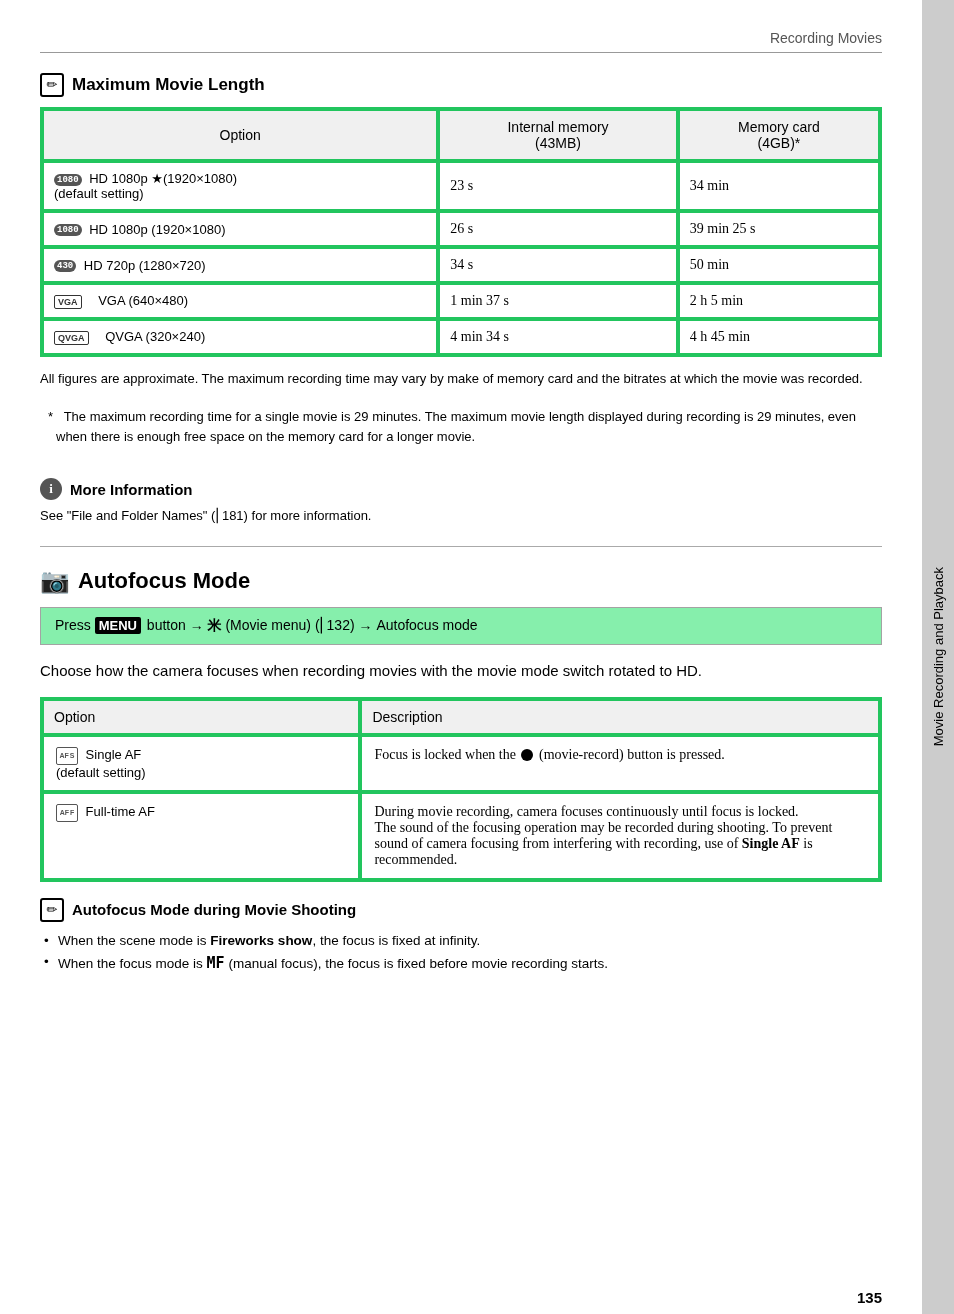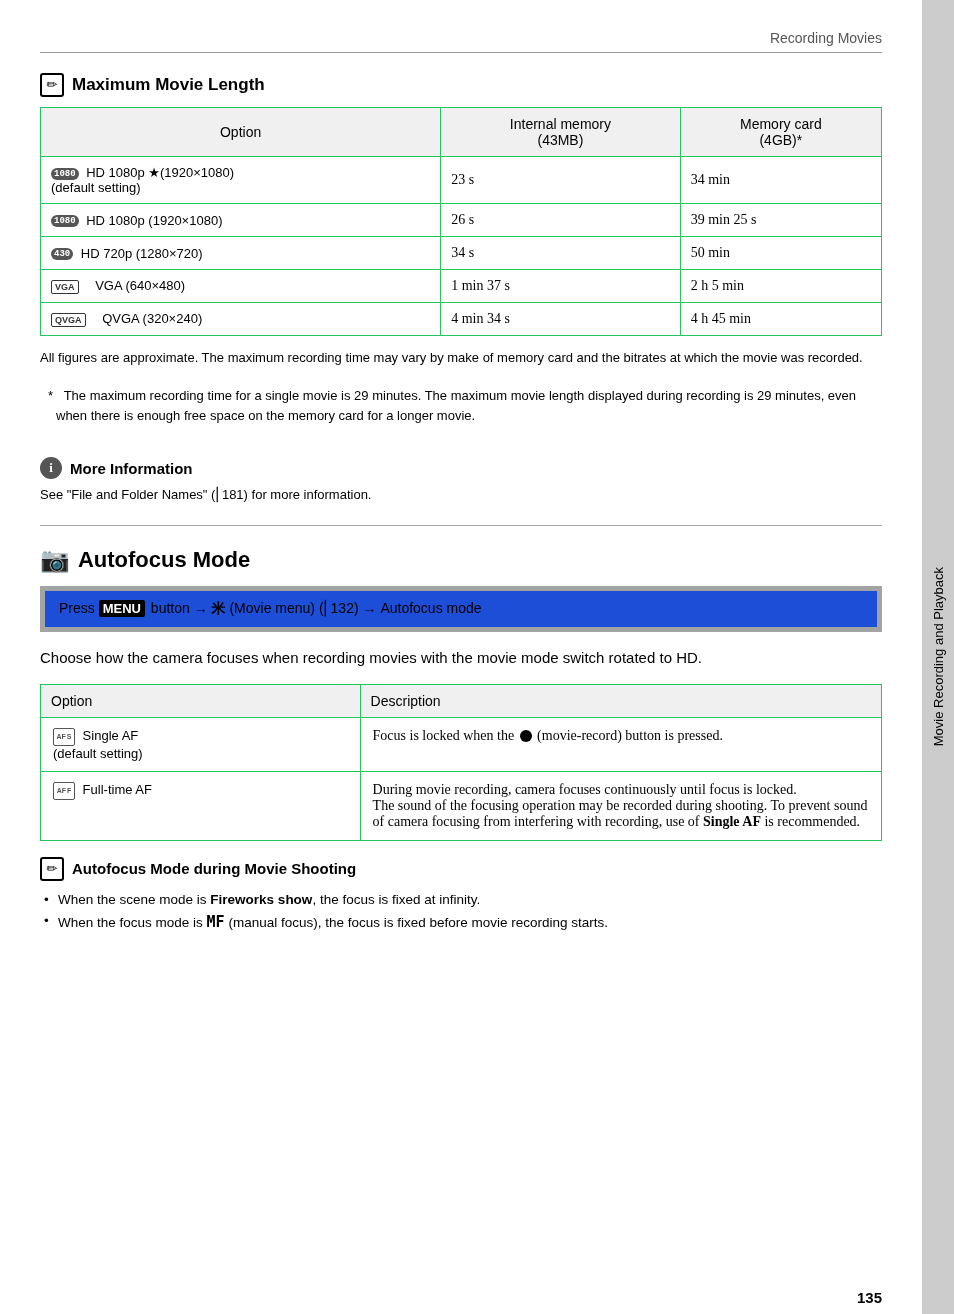--- a/index.html
+++ b/index.html
@@ -73,21 +73,21 @@
       font-size: 13px;
       flex-shrink: 0;
     }
     
     table {
       width: 100%;
       border-collapse: collapse;
       margin-bottom: 12px;
     }
     table th, table td {
-      border: 1px solid #22c55e;
+      border: 4px solid #22c55e;
       padding: 8px 10px;
       font-size: 14px;
       vertical-align: middle;
     }
     table th {
       background: #f0f0f0;
       font-family: Arial, sans-serif;
       font-weight: normal;
       text-align: center;
     }
@@ -190,26 +190,26 @@
     .af-icon {
       font-size: 20px;
       color: #000;
     }
     .af-section-title {
       font-family: Arial, sans-serif;
       font-size: 22px;
       font-weight: bold;
     }
     .menu-path-box {
-      border: 5px solid #a3a3a3;
+      border: 1px solid #a3a3a3;
       padding: 9px 14px;
       font-family: Arial, sans-serif;
       font-size: 14px;
       margin-bottom: 14px;
-      background: #1d4ed8;
+      background: #86efac;
     }
     .menu-path-box .menu-key {
       font-family: Arial, sans-serif;
       font-weight: bold;
       font-size: 13px;
       background: #000;
       color: #fff;
       padding: 1px 4px;
       border-radius: 2px;
       margin-right: 2px;

